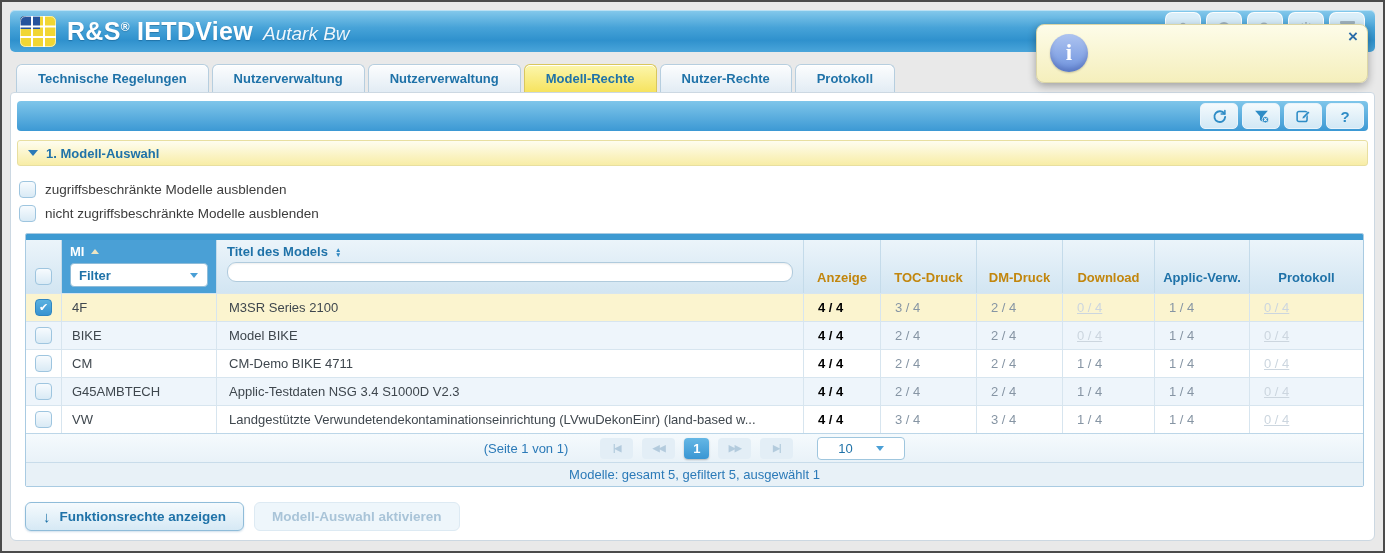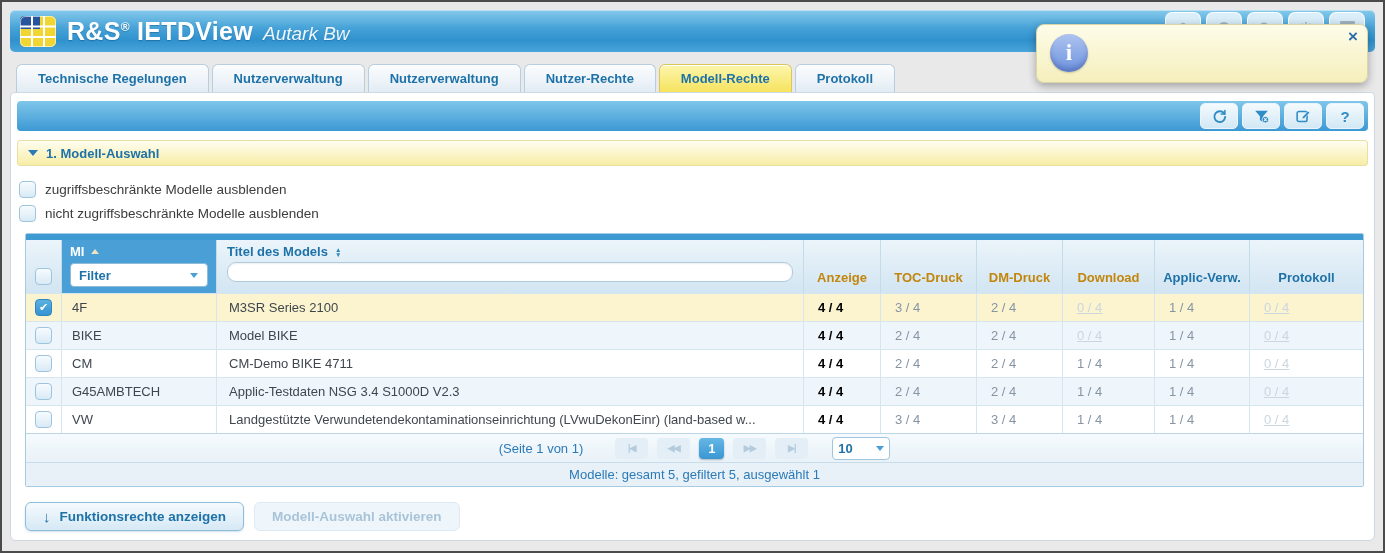--- a/index.html
+++ b/index.html
@@ -97,22 +97,22 @@
 
   .pager{height:28px;border-top:1px solid #bcd6e8;background:linear-gradient(#f5fafd,#e9f2f8);
          display:flex;align-items:center;justify-content:center;gap:9px;font-size:13px;color:#2b7ab8;}
   .pg-btn{width:33px;height:21px;border-radius:4px;background:#e3eef6;color:#b3cbdd;
           display:flex;align-items:center;justify-content:center;font-size:9px;letter-spacing:-1px;
           font-weight:bold;}
   .pg-cur{width:25px;height:21px;border-radius:4px;background:linear-gradient(#65b7e5,#3a96d3);
           color:#fff;font-weight:bold;font-size:13px;display:flex;align-items:center;justify-content:center;
           box-shadow:0 1px 2px rgba(0,0,0,.25);}
   .pg-select{width:46px;height:21px;background:#fff;border:1px solid #9fc6de;border-radius:4px;
-             display:flex;align-items:center;justify-content:space-between;padding:0 5px;
-             color:#1f72a8;font-weight:bold;font-size:13px;box-sizing:content-box;}
+             display:flex;align-items:center;justify-content:space-between;padding:0 20px;
+             color:#1f72a8;font-weight:normal;font-size:13px;box-sizing:content-box;}
   .statusbar{height:23px;border-top:1px solid #c8dcea;background:#e8f1f7;display:flex;
              align-items:center;justify-content:center;font-size:13px;color:#2b7ab8;}
 
   
   .actions{display:flex;gap:10px;margin:15px 0 0 14px;}
   .btn{height:27px;padding:0 17px;border-radius:6px;font-size:13.5px;font-weight:bold;
        display:flex;align-items:center;gap:9px;}
   .btn.primary{background:linear-gradient(#f5fafd,#d6e9f5);border:1px solid #8fbcd9;color:#1f72a8;
                box-shadow:0 1px 2px rgba(100,150,190,.3);}
   .btn.disabled{background:#eef6fb;border:1px solid #ddeaf3;color:#a9c4d8;}
@@ -181,22 +181,22 @@
             <i></i>
           </span>
       </div>
     </div>
   </div>
 
   <div class="tabs">
     <div class="tab">Technische Regelungen</div>
     <div class="tab">Nutzerverwaltung</div>
     <div class="tab">Nutzerverwaltung</div>
+    <div class="tab active">Modell-Rechte</div>
     <div class="tab">Nutzer-Rechte</div>
-    <div class="tab active">Modell-Rechte</div>
     <div class="tab">Protokoll</div>
   </div>
 
   <div class="panel">
 
     <div class="toolbar">
       <div class="tool-btn">
         <svg viewBox="0 0 24 24" width="17" height="17" fill="none" stroke="#2e8cc6" stroke-width="2.6" stroke-linecap="round">
             <path d="M18.9 8.2A7.6 7.6 0 1 0 20 12.6"></path>
             <path d="M19.6 3.4v5.2h-5.2" stroke-width="2.2"></path>

